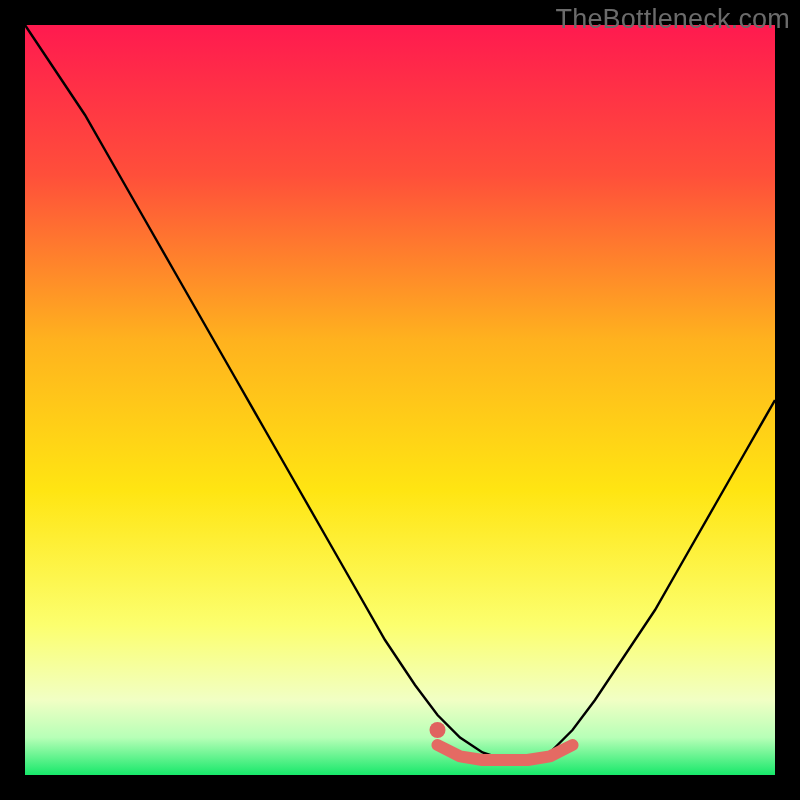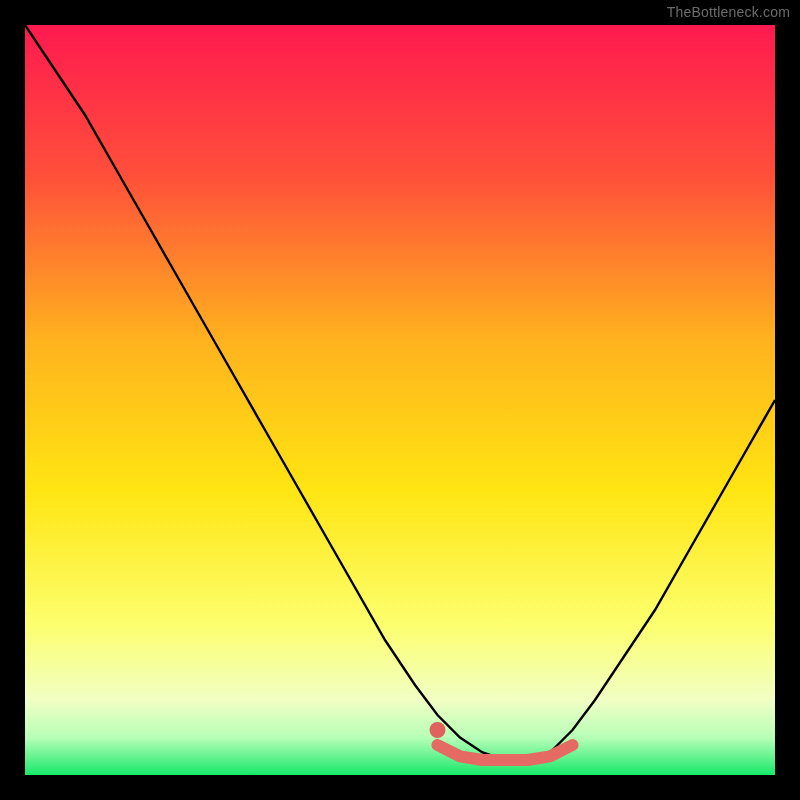--- a/index.html
+++ b/index.html
@@ -24,21 +24,21 @@
     left: 0;
     top: 0;
     width: 750px;
     height: 750px;
   }
   .watermark {
     position: absolute;
     top: 4px;
     right: 10px;
     color: #6b6b6b;
-    font-size: 14px;
+    font-size: 27px;
     letter-spacing: 0.2px;
     font-weight: 500;
   }
 </style>
 </head>
 <body>
 
 <div class="frame">
   <svg class="plot" viewBox="0 0 750 750" preserveAspectRatio="none">
     <defs>

